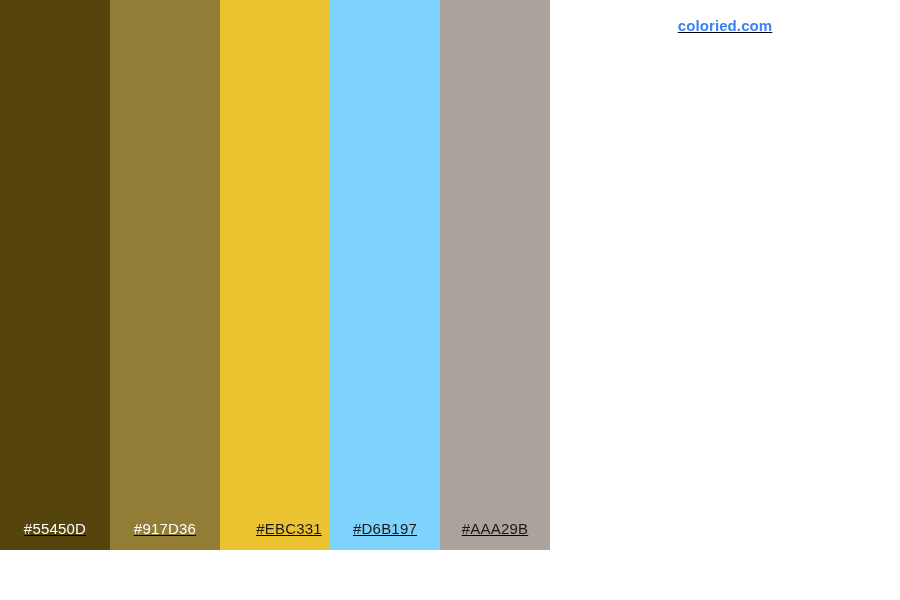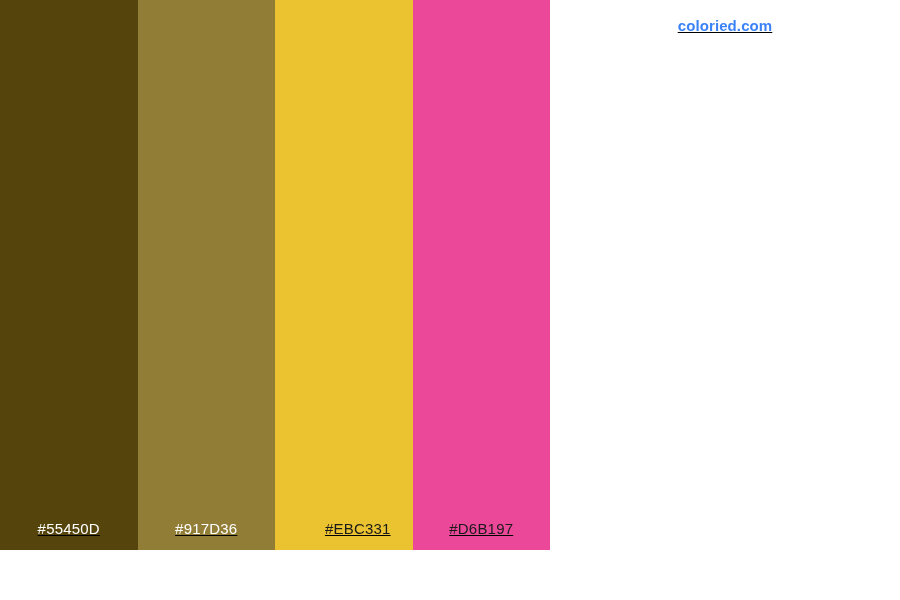--- a/index.html
+++ b/index.html
@@ -90,24 +90,27 @@
     </div>
 
     <div class="swatch" style="background-color: rgb(145, 125, 54);">
       <span class="swatch-label label-light" style="color: rgb(255, 255, 255);">#917D36</span>
     </div>
 
     <div class="swatch" style="background-color: rgb(235, 195, 49);">
       <span class="swatch-label label-dark" style="color: rgb(26, 26, 26); padding-left: 28px;">#EBC331</span>
     </div>
 
-    <div class="swatch" style="background-color: #ec4899;">
+    <div class="swatch" style="background-color: #7dd3fc;">
       <span class="swatch-label label-dark" style="color: rgb(26, 26, 26);">#D6B197</span>
     </div>
 
+    <div class="swatch" style="background-color: rgb(170, 162, 155);">
+      <span class="swatch-label label-dark" style="color: rgb(26, 26, 26);">#AAA29B</span>
+    </div>
 
   </div>
 
   <div class="footer">
     <span class="footer-brand">coloried.com</span>
   </div>
 
 </div>
 
 </body></html>

